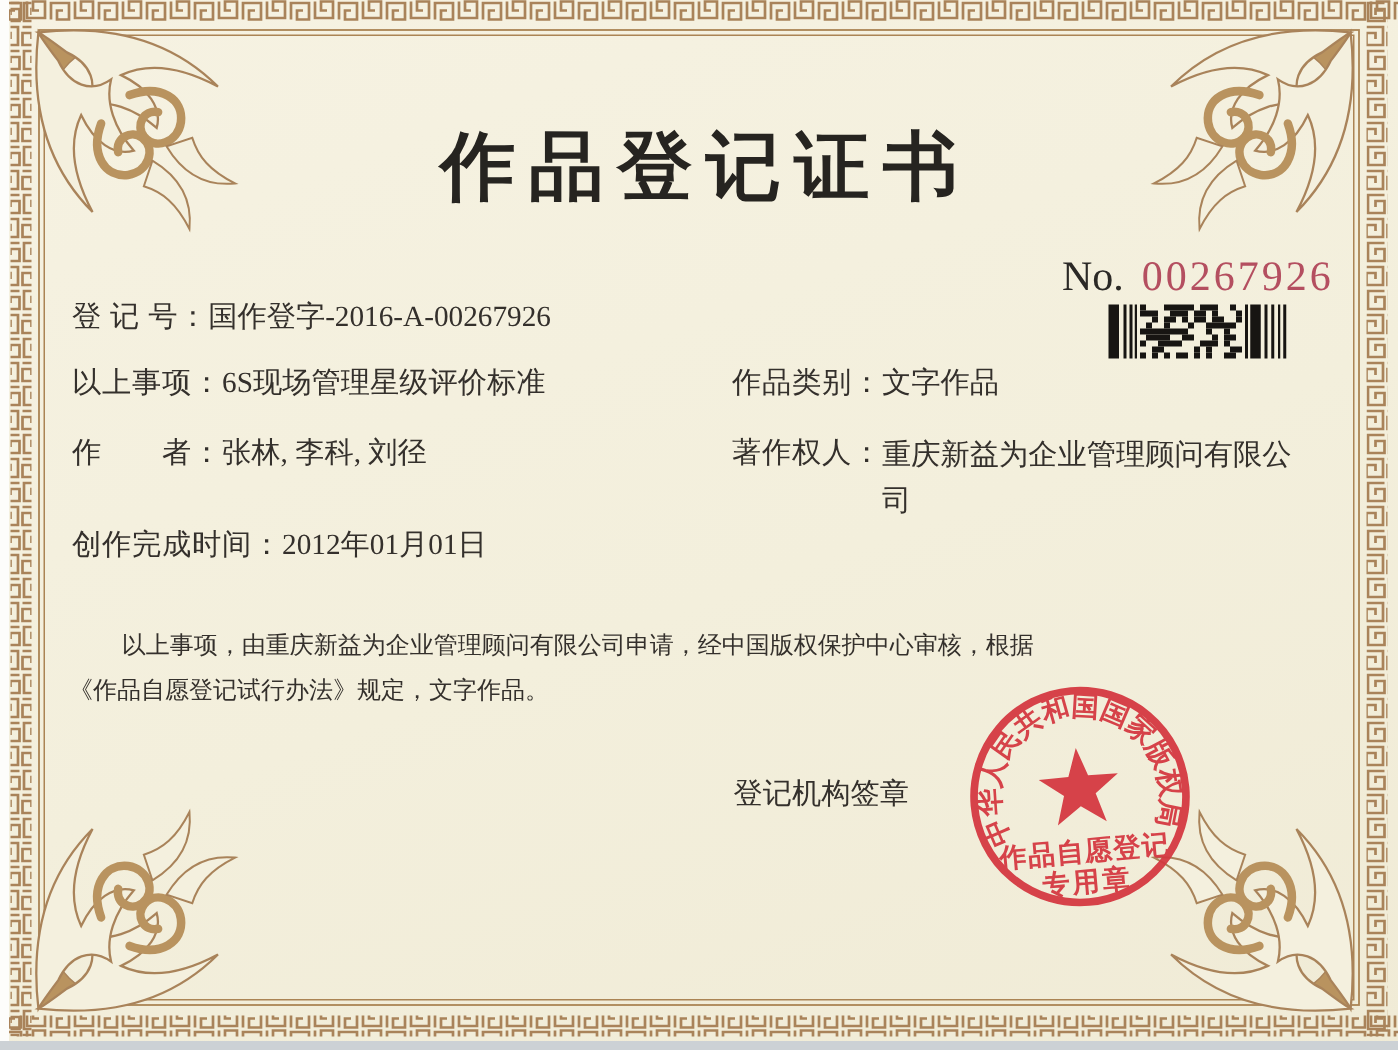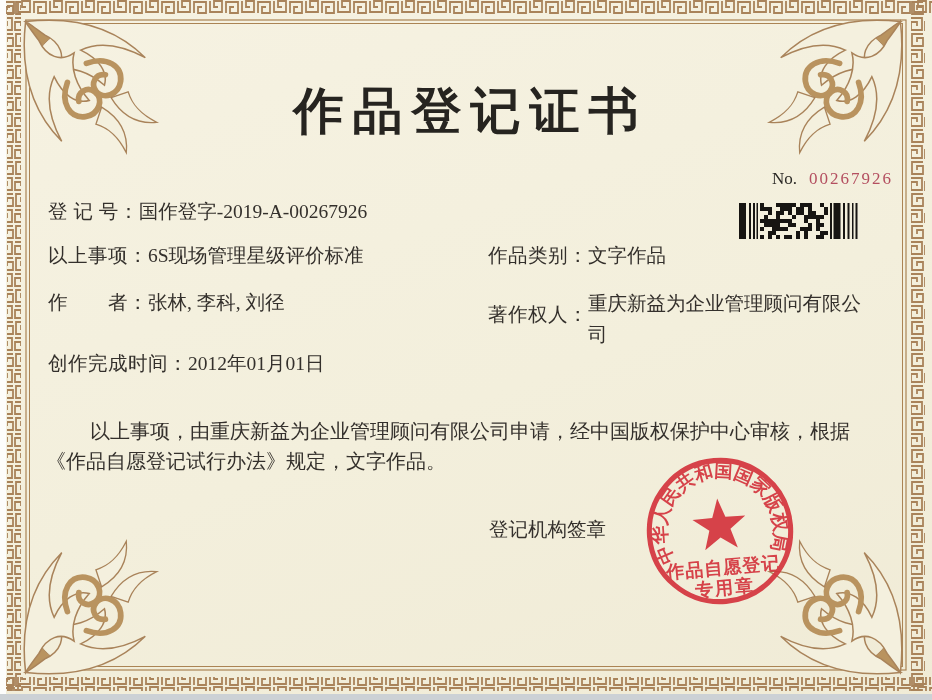--- a/index.html
+++ b/index.html
@@ -14,30 +14,30 @@
   .ornament{position:absolute;width:152px;height:152px;pointer-events:none;}
   .orn-tl{left:18px;top:14px;}
   .orn-tr{right:24px;top:14px;transform:scaleX(-1);}
   .orn-bl{left:18px;bottom:20px;transform:scaleY(-1);}
   .orn-br{right:24px;bottom:20px;transform:scale(-1,-1);}
   .title{
     position:absolute;left:0;top:78px;width:100%;text-align:center;
     font-size:50px;font-weight:bold;color:#262420;
     letter-spacing:0.18em;text-indent:0.18em;white-space:nowrap;
   }
-  .no-line{position:absolute;left:772px;top:169px;font-size:17px;white-space:nowrap;}
+  .no-line{position:absolute;left:708px;top:169px;font-size:28px;white-space:nowrap;}
   .no-label{color:#2b2926;}
   .no-value{color:#b44f60;margin-left:12px;letter-spacing:2px;}
   .barcode{position:absolute;left:737px;top:201px;}
   .row{position:absolute;font-size:19.5px;white-space:nowrap;line-height:1.55;}
-  .row .lbl{letter-spacing:0.5px;margin-top:12px;}
+  .row .lbl{letter-spacing:0.5px;}
   .row-flex{display:flex;white-space:normal;}
   .row-flex .lbl{flex:0 0 auto;}
   .row-flex .val{width:276px;line-height:31px;}
-  .statement{position:absolute;left:46px;top:416px;width:850px;font-size:20px;line-height:30px;}
+  .statement{position:absolute;left:46px;top:416px;width:850px;font-size:16px;line-height:30px;}
   .statement .ln{white-space:nowrap;}
   .statement .indent{text-indent:2.2em;}
   .seal-wrap{position:absolute;left:641px;top:452px;width:158px;height:158px;transform:rotate(-5deg);opacity:.93;}
   .seal-text{font-family:"Liberation Sans","DejaVu Sans",sans-serif;font-weight:bold;}
 </style>
 </head>
 <body>
 
 <div class="page">
 
@@ -198,21 +198,21 @@
       <rect x="93" y="2" width="2" height="36"></rect>
       <rect x="96.5" y="2" width="7" height="36"></rect>
       <rect x="106" y="2" width="2" height="36"></rect>
       <rect x="110.5" y="2" width="2" height="36"></rect>
       <rect x="115" y="2" width="1.5" height="36"></rect>
       <rect x="118.5" y="2" width="2" height="36"></rect>
     </g>
   </svg>
 
   <div class="row" style="left:48px;top:197px">
-    <span class="lbl">登  记  号：</span><span class="val">国作登字-2019-A-00267926</span>
+    <span class="lbl">登  记  号：</span><span class="val">国作登字-2016-A-00267926</span>
   </div>
 
   <div class="row" style="left:48px;top:241px">
     <span class="lbl">以上事项：</span><span class="val">6S现场管理星级评价标准</span>
   </div>
   <div class="row" style="left:488px;top:241px">
     <span class="lbl">作品类别：</span><span class="val">文字作品</span>
   </div>
 
   <div class="row" style="left:48px;top:288px">

